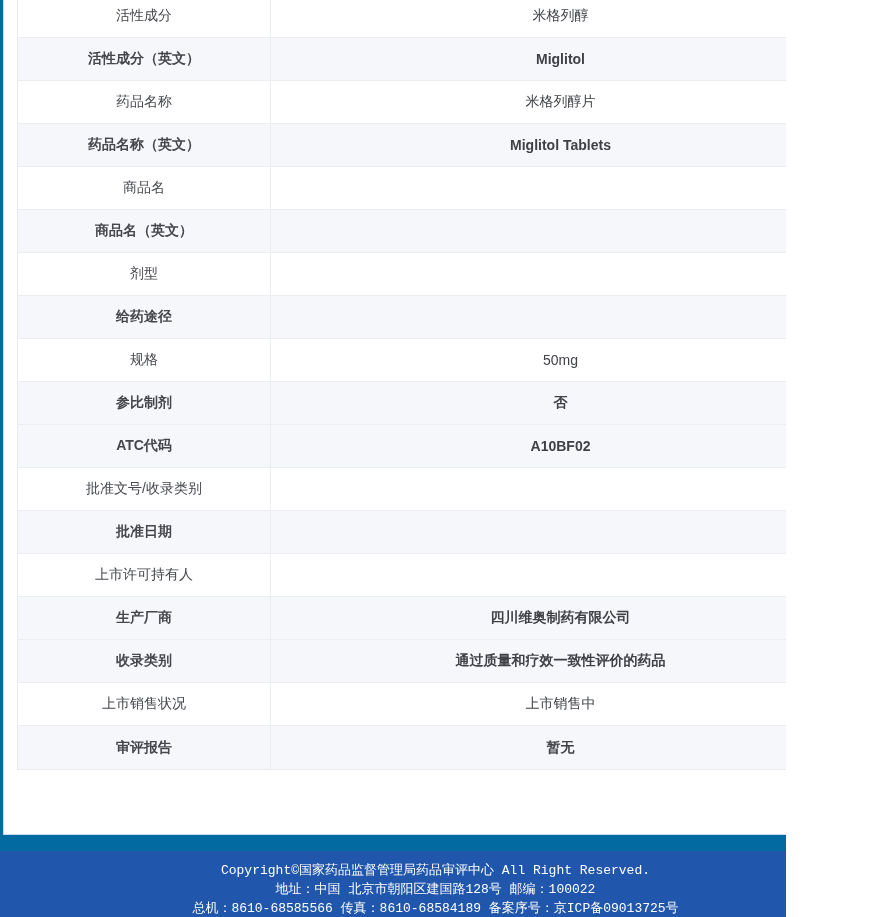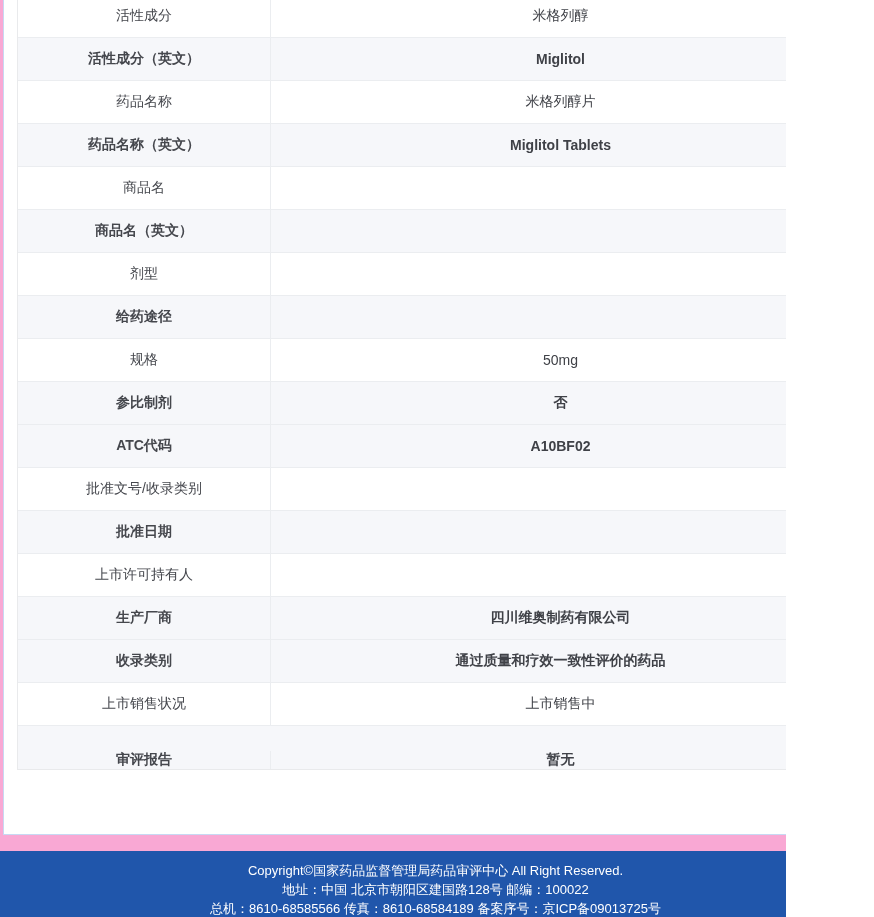--- a/index.html
+++ b/index.html
@@ -2,48 +2,48 @@
 <html><head>
 <meta charset="utf-8">
 <style>
   * { margin:0; padding:0; box-sizing:border-box; }
   html,body { background:#ffffff; }
   body {
     width:874px; height:917px;
     font-family:"Liberation Sans","DejaVu Sans",sans-serif;
     overflow:hidden;
   }
-  .page { position:relative; width:786px; height:917px; background:#f9a8d4; overflow:hidden; }
+  .page { position:relative; width:786px; height:917px; background:#0369a1; overflow:hidden; }
 
   
   .panel {
     position:absolute; left:3px; top:-12px; width:864px; height:847px;
     border:1px solid #c7d9f3; background:#fff;
   }
 
   
   .table {
     position:absolute; left:13px; top:5px; width:834px;
     border:1px solid #e9eaec; background:#fff;
   }
   .row { display:flex; height:43px; border-bottom:1px solid #ebedf0; }
-  .row:last-child { border-bottom:none;align-items:flex-end; }
+  .row:last-child { border-bottom:none; }
   .row.shaded { background:#f6f7fa;font-weight:bold; }
   .cell { display:flex; align-items:center; justify-content:center; font-size:14px; }
   .cell.label { width:253px; border-right:1px solid #ebedf0; color:#45474d; }
   .cell.value { flex:1; color:#3f4147; }
   .cell.value a.attach-link { color:#2534d7; text-decoration:none; cursor:pointer; }
 
   
   .footer {
     position:absolute; left:0; top:851px; width:871px; height:66px;
     background:#2056ab; color:#ffffff; text-align:center;
     font-size:13px; line-height:19px; padding-top:10px;
   }
-  .footer div { white-space:nowrap; }
+  .footer div { white-space:nowrap;font-family:Liberation Mono, monospace; }
 </style>
 </head>
 <body>
 
 <div class="page">
   <div class="panel">
     <div class="table" id="drug-table">
   <div class="row">
     <div class="cell label">活性成分</div>
     <div class="cell value">米格列醇</div>

